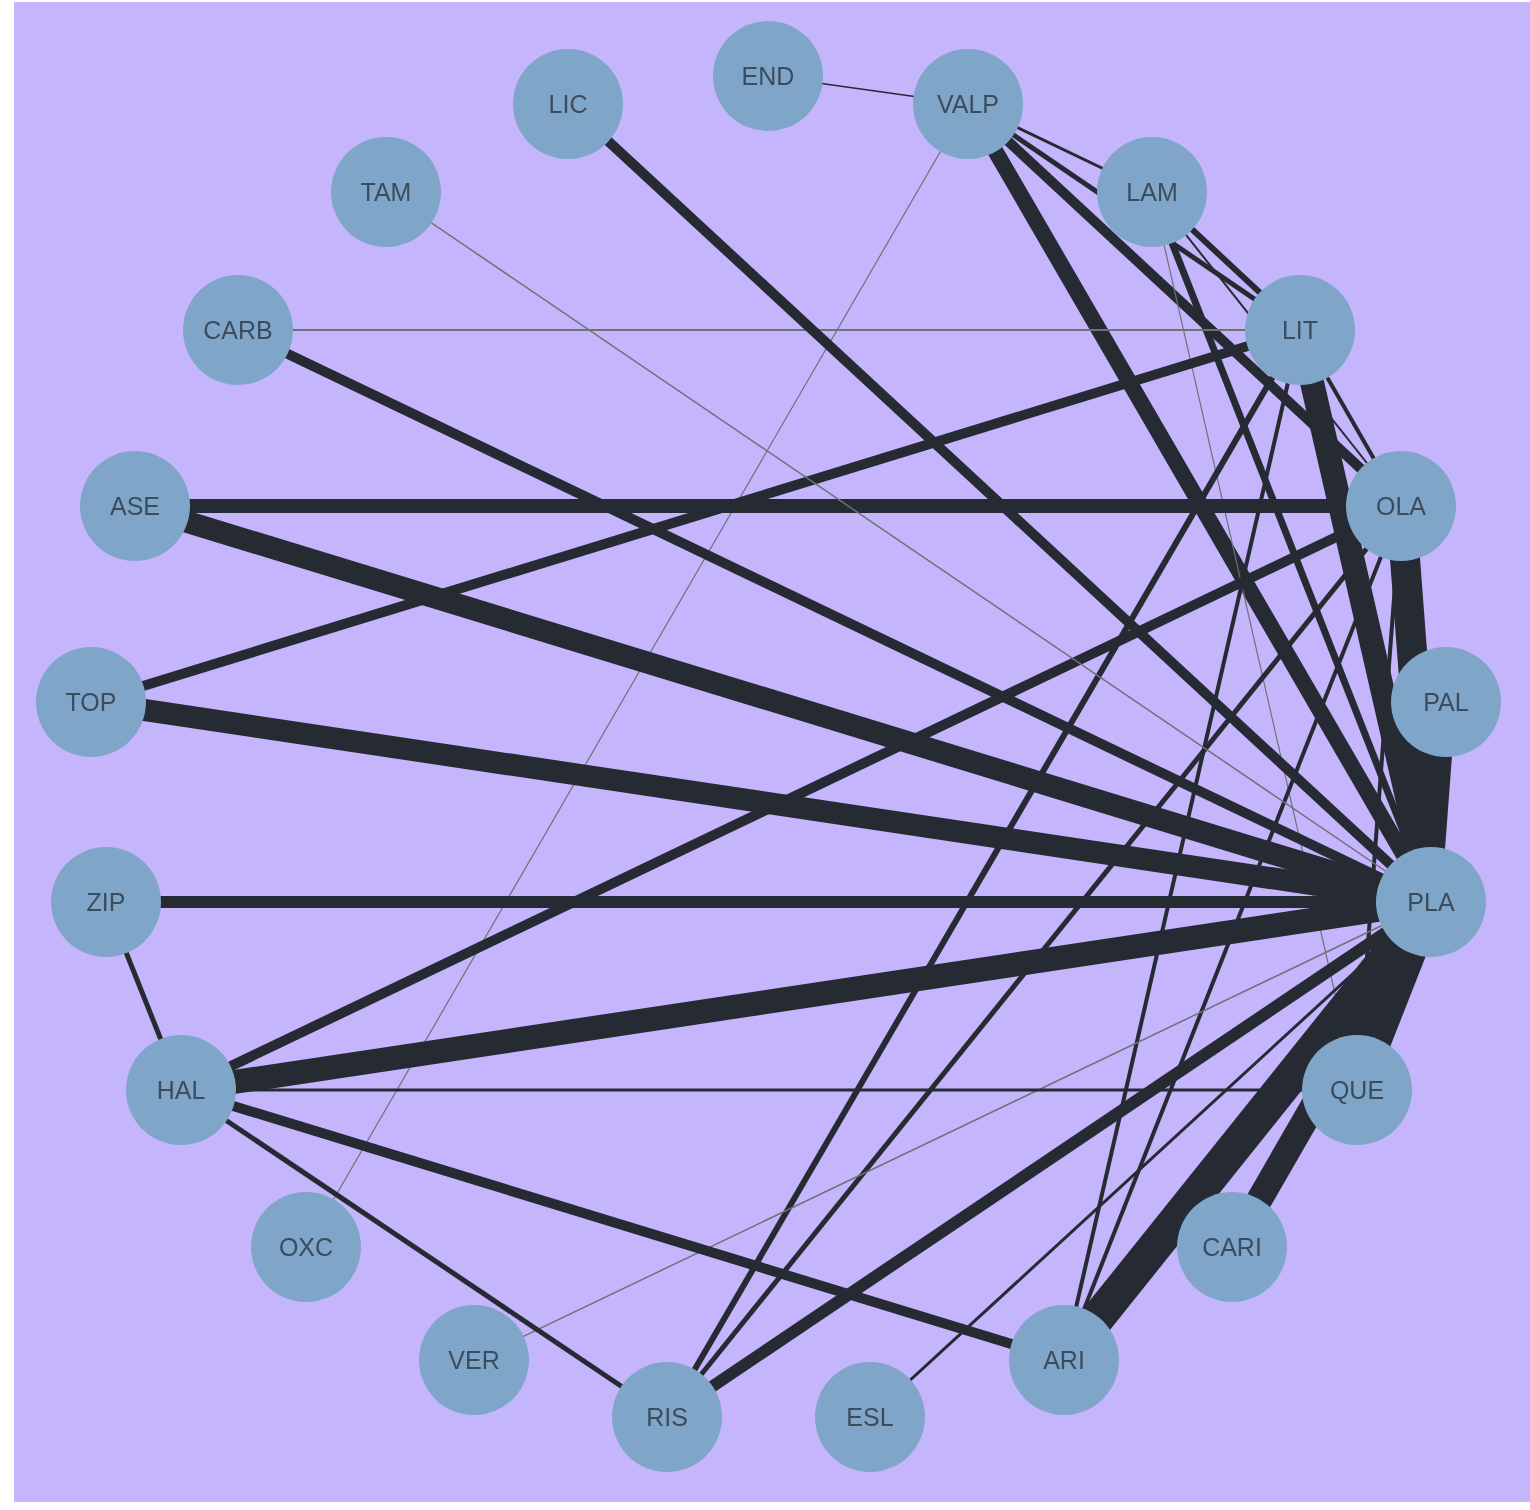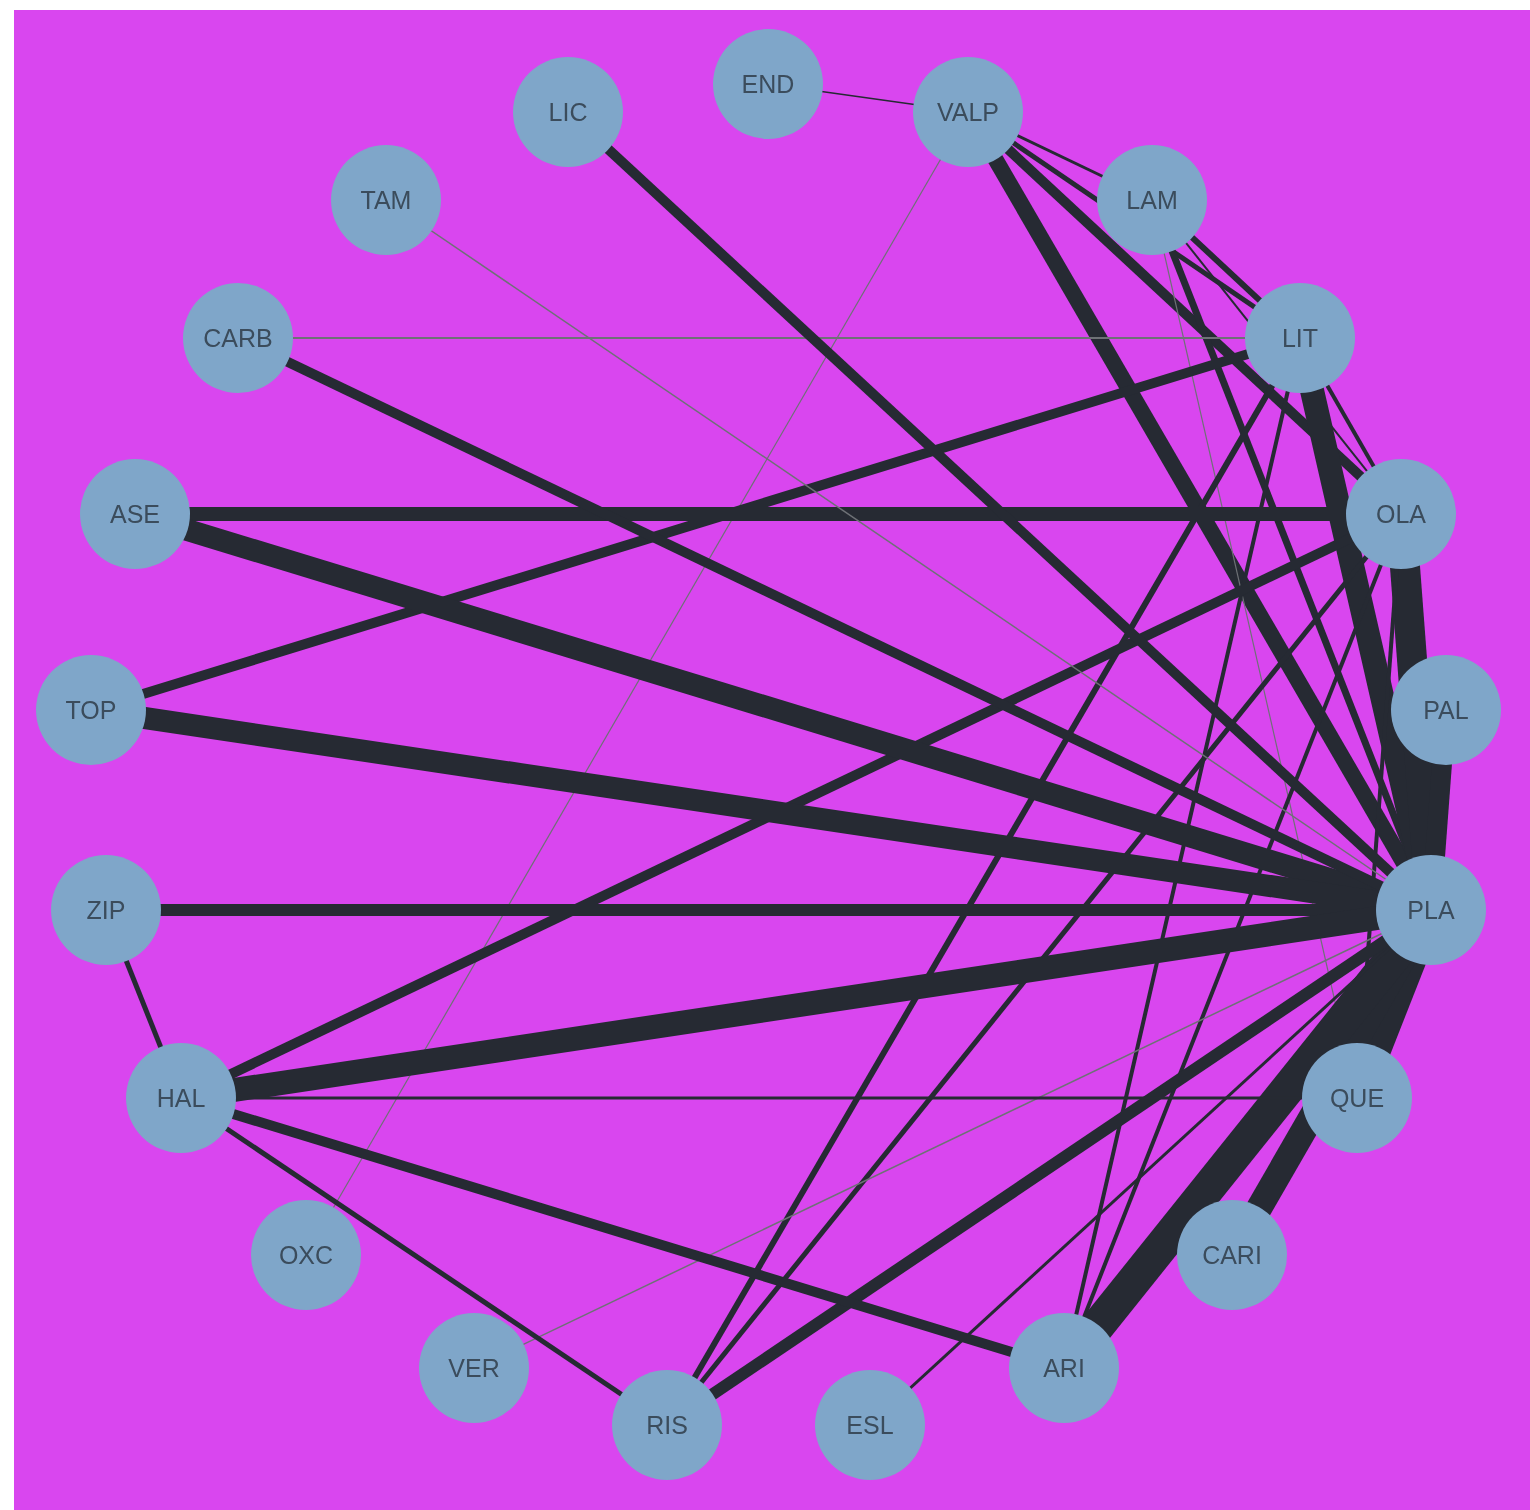--- a/index.html
+++ b/index.html
@@ -1,17 +1,17 @@
 <!DOCTYPE html>
 <html><head>
 <meta charset="utf-8">
 <style>
   html, body { margin: 0; padding: 0; background: #ffffff; }
   body { width: 1530px; height: 1510px; position: relative; overflow: hidden; font-family: "Liberation Sans", sans-serif; }
-  #canvas { position: absolute; left: 14px; top: 10px; width: 1516px; height: 1500px; background: #d946ef; text-decoration: underline; }
+  #canvas { position: absolute; left: 14px; top: 2px; width: 1516px; height: 1500px; background: #c4b5fd; text-decoration: underline; }
   svg { position: absolute; left: 0; top: 0; }
   .node circle { fill: #7fa6c9; }
   .node text { fill: #3b4c5c; font-family: "Liberation Sans", sans-serif; font-size: 25px; text-anchor: middle; dominant-baseline: central; }
   .edge { stroke: #262a33; stroke-linecap: butt; }
   .edge.thin { stroke: #6e7176; }
 </style>
 </head>
 <body>
 
 <div id="canvas">

